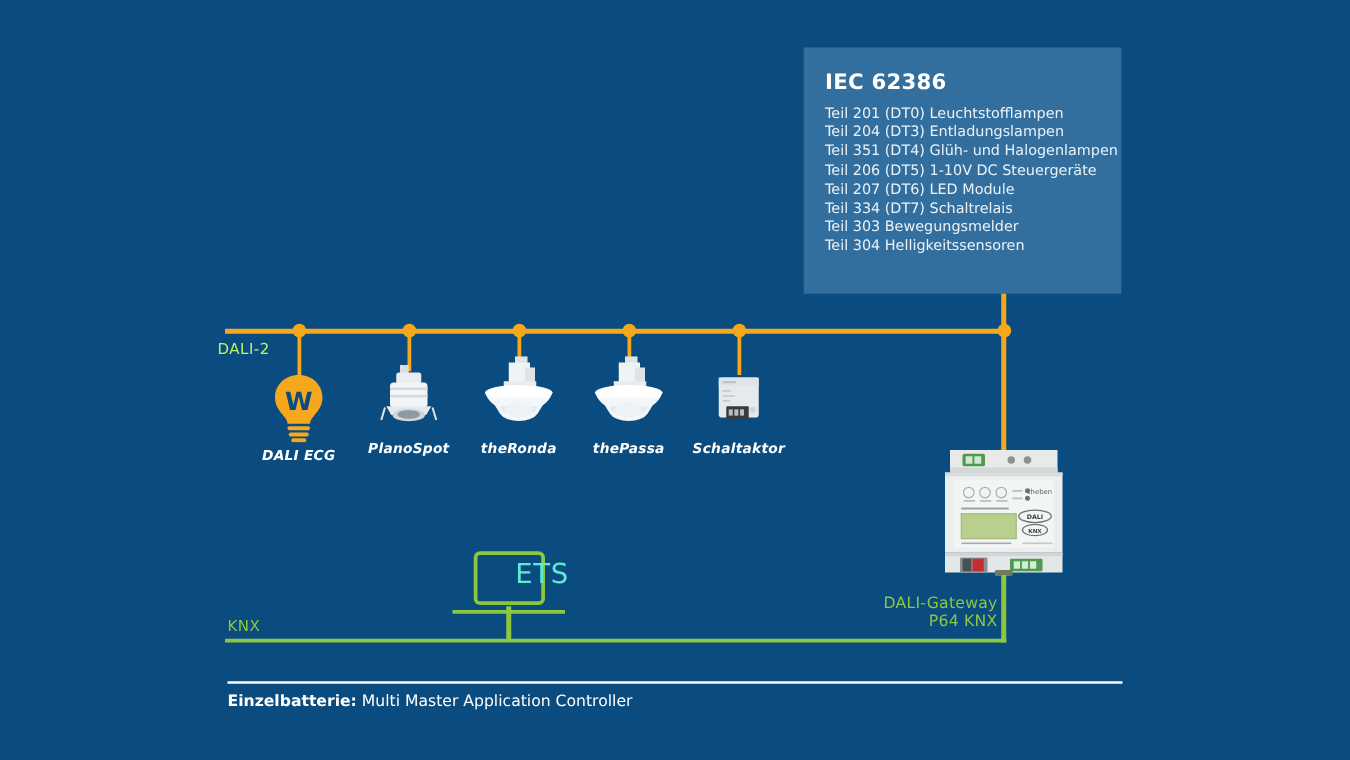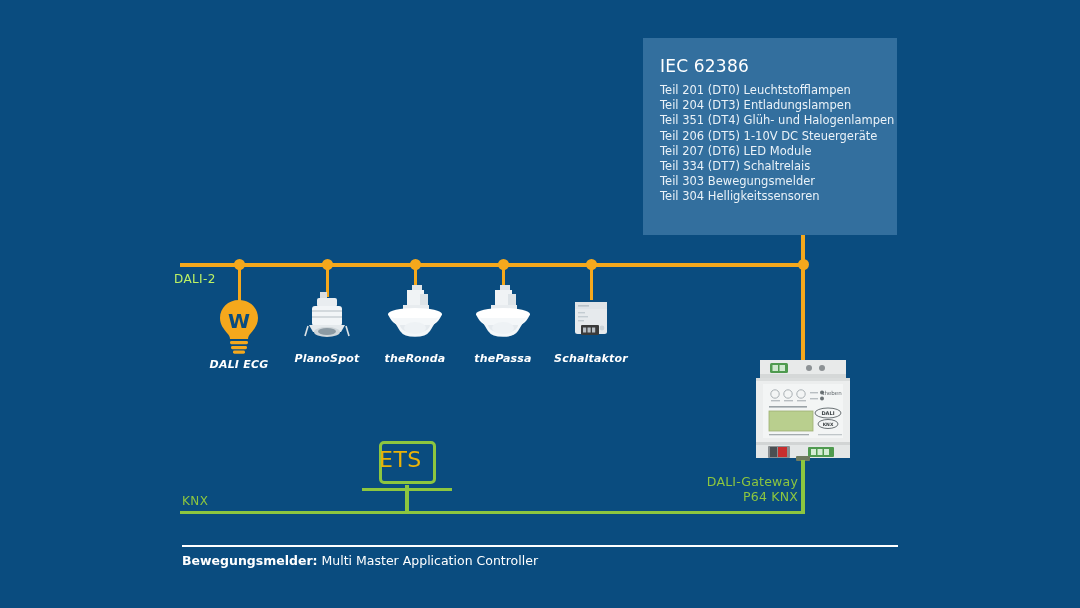--- a/index.html
+++ b/index.html
@@ -12,21 +12,21 @@
   .stage{position:absolute;inset:0;}
 
   
   .info-panel{
     position:absolute;left:643px;top:38px;width:254px;height:197px;
     background:#336f9e;
     padding:0;
   }
   .info-title{
     position:absolute;left:17px;top:18px;
-    color:#ffffff;font-size:17px;font-weight:normal;letter-spacing:.2px;
+    color:#ffffff;font-size:17px;font-weight:bold;letter-spacing:.2px;
   }
   .info-list{
     position:absolute;left:17px;top:45px;right:8px;
     list-style:none;margin:0;padding:0;
   }
   .info-list li{
     color:#eaf2f8;font-size:11.5px;line-height:15.2px;white-space:nowrap;
   }
 
   
@@ -60,21 +60,21 @@
   }
   .dev-art{position:absolute;left:50%;transform:translateX(-50%);}
 
   
   .ets-box{
     position:absolute;left:379px;top:441px;width:57px;height:43px;
     border:3px solid #8dc63f;border-radius:5px;box-sizing:border-box;
   }
   .ets-text{
     position:absolute;left:379px;top:447px;width:76px;
-    text-align:left;color:#eab308;font-size:22px;letter-spacing:.5px;
+    text-align:right;color:#5eead4;font-size:22px;letter-spacing:.5px;
   }
   .ets-stand-base{
     position:absolute;left:362px;top:488px;width:90px;height:3px;background:#8dc63f;
   }
   .ets-stand-pole{
     position:absolute;left:405px;top:485px;width:4px;height:28px;background:#8dc63f;
   }
 
   
   .knx-bus{
@@ -293,16 +293,16 @@
   <div class="ets-text">ETS</div>
   <div class="ets-stand-base"></div>
   <div class="ets-stand-pole"></div>
 
   <div class="knx-bus"></div>
   <div class="knx-label">KNX</div>
   <div class="knx-riser"></div>
 
   <div class="caption-rule"></div>
   <div class="caption">
-    <b>Bewegungsmelder:</b><span class="rest">&nbsp;</span><span class="rest">Multi Master Application Controller</span>
+    <b>Einzelbatterie:</b><span class="rest">&nbsp;</span><span class="rest">Multi Master Application Controller</span>
   </div>
 
 </div>
 
 </body></html>

